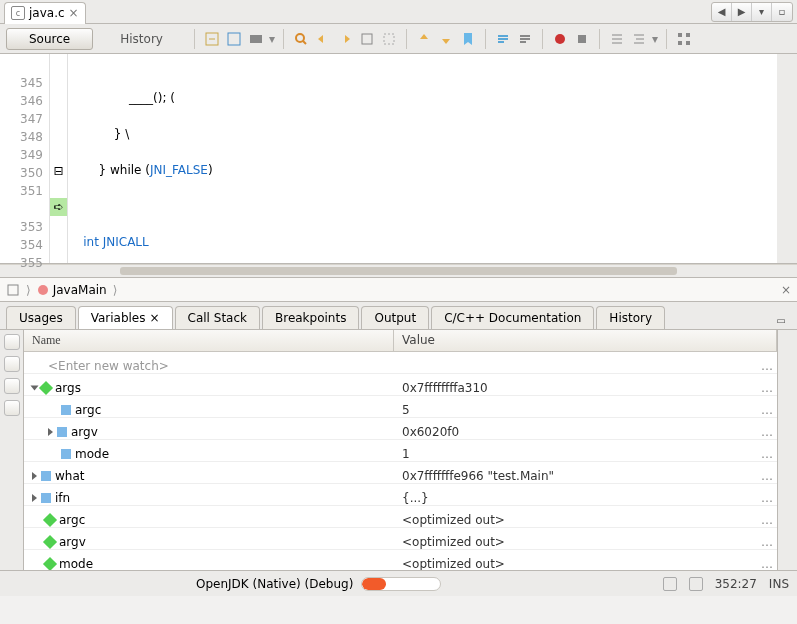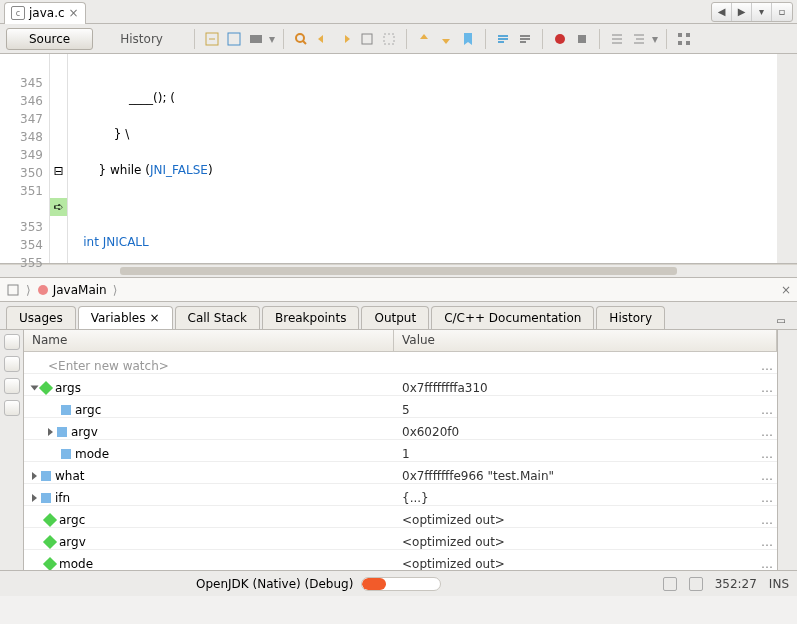--- a/index.html
+++ b/index.html
@@ -50,21 +50,21 @@
 .btab.active{background:#fff;}
 .btabs .right{margin-left:auto; display:flex; gap:2px;}
 
 
 .varpane { display:flex; height:240px; background:#fff; }
 .iconcol { width:24px; background:#ecebe9; border-right:1px solid #bbb8b3; display:flex; flex-direction:column; align-items:center; padding-top:4px; gap:6px;}
 .iconcol .ic{width:16px;height:16px;border:1px solid #bbb;border-radius:3px;background:linear-gradient(#fff,#e8e6e0);cursor:pointer;}
 .vartable { flex:1; display:flex; flex-direction:column; }
 .varhead { display:flex; height:22px; background:linear-gradient(#f9f8f6,#ece9e2); border-bottom:1px solid #c8c5bf; }
 .varhead .col{border-right:1px solid #c8c5bf; padding:3px 8px; color:#444;}
-.col-name{width:370px;}
+.col-name{width:370px;font-family:Liberation Serif, serif;}
 .col-value{flex:1;}
 .varbody{flex:1; overflow:auto;}
 .vrow{display:flex; height:22px; align-items:flex-end; border-bottom:1px solid #eee;}
 .vrow .cname{width:370px; display:flex; align-items:center; gap:4px; padding-left:8px;}
 .vrow .cval{flex:1; padding-left:8px; color:#333;}
 .vrow .dots{width:20px; text-align:center; color:#888; cursor:pointer;}
 .indent1{padding-left:24px !important;}
 .tri{display:inline-block;width:0;height:0;border-top:4px solid transparent;border-bottom:4px solid transparent;border-left:5px solid #666;}
 .tri.open{transform:rotate(90deg);}
 .diamond{width:10px;height:10px;background:#4fd04f;transform:rotate(45deg);display:inline-block;}

